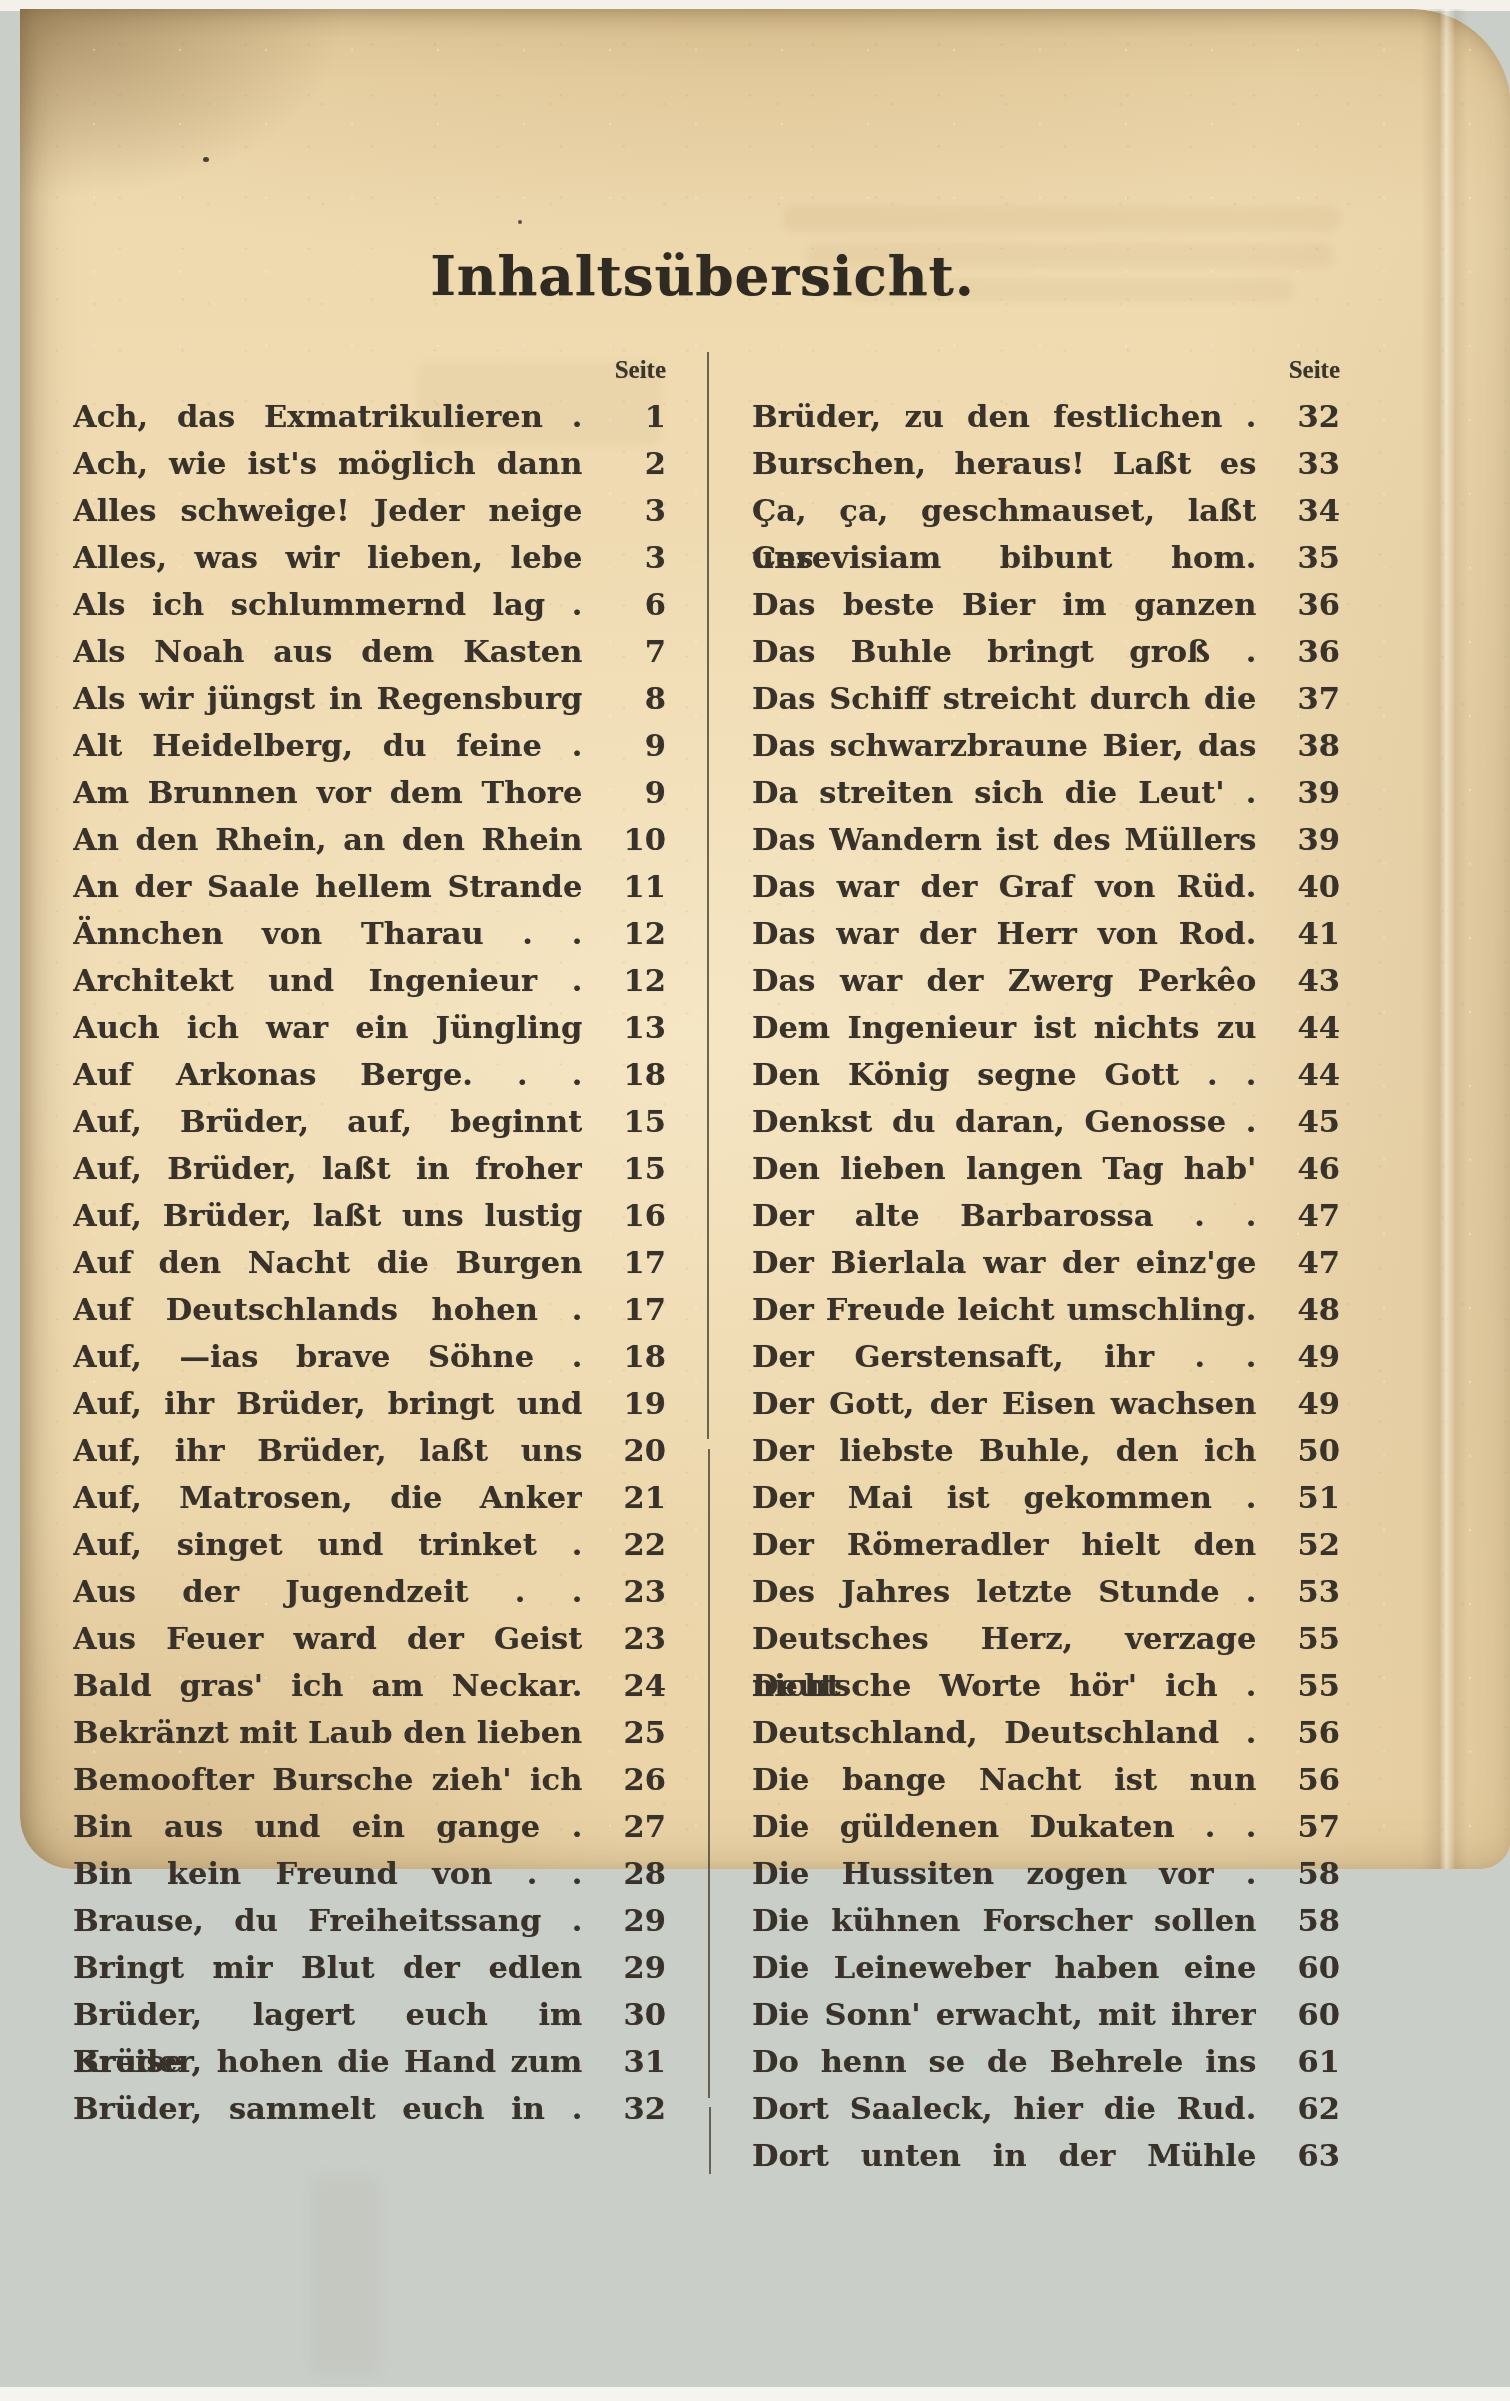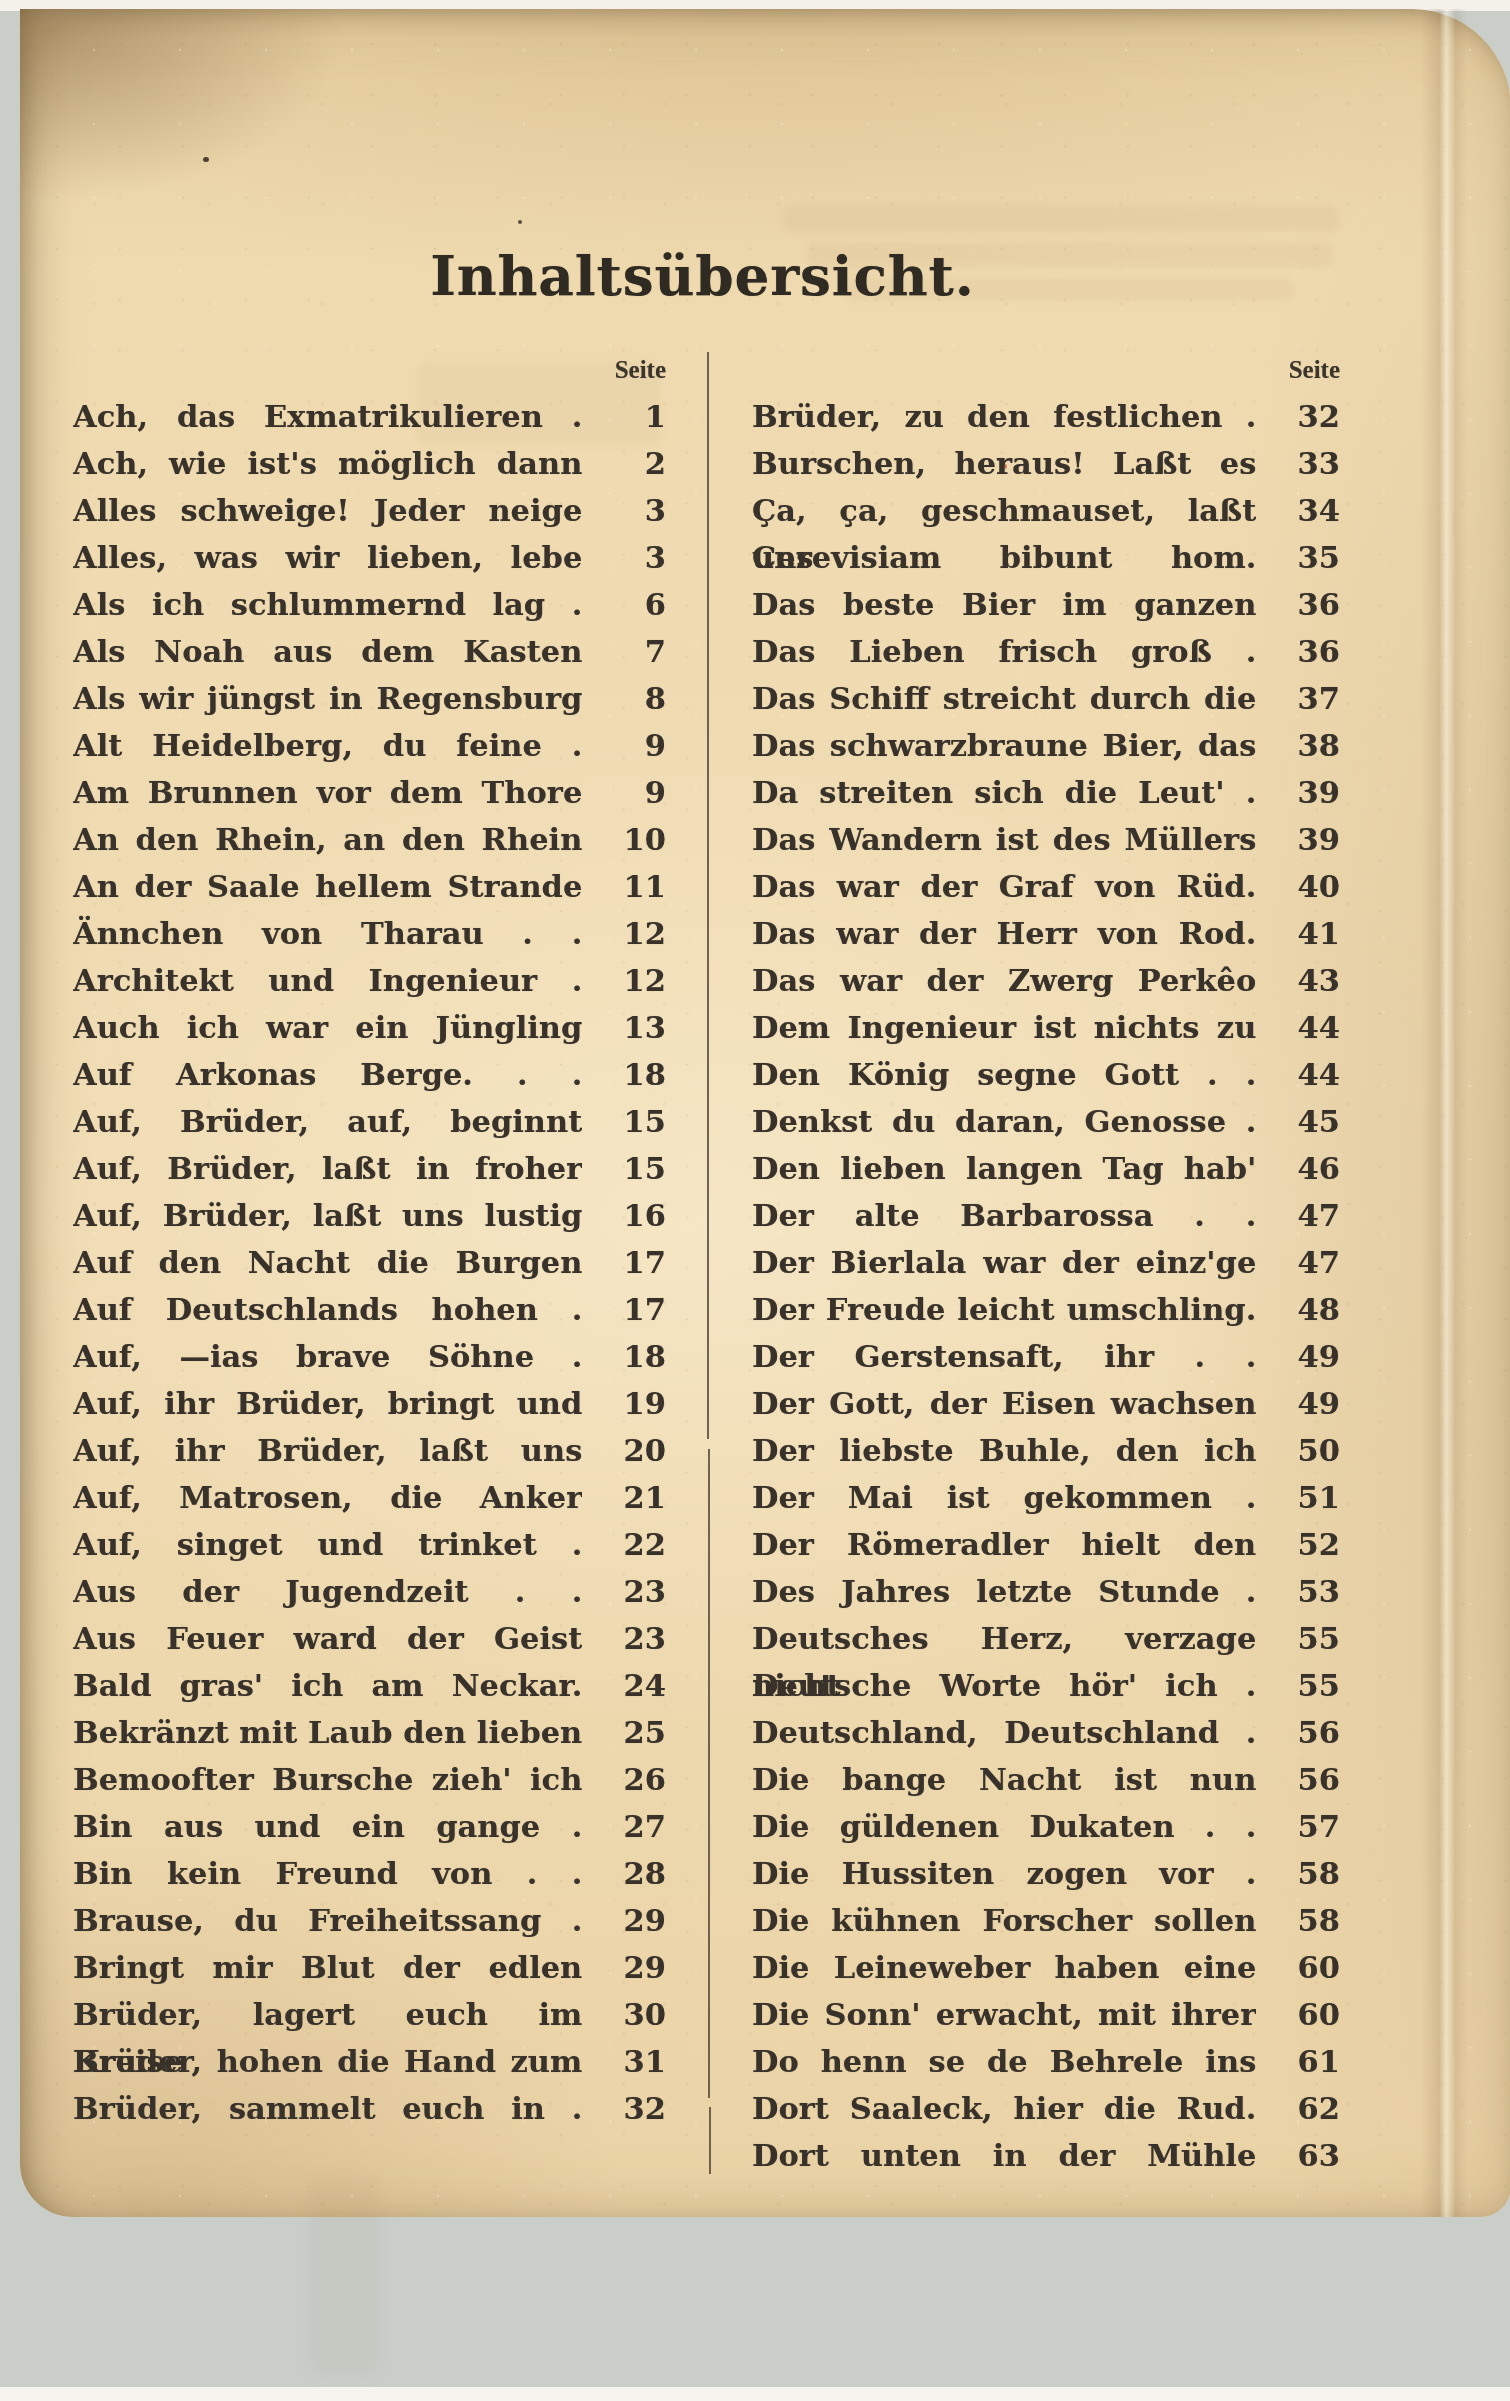--- a/index.html
+++ b/index.html
@@ -5,21 +5,21 @@
   html,body{margin:0;padding:0;}
   body{
     width:1511px;height:2401px;position:relative;overflow:hidden;
     background:#c9cec9;
     font-family:"DejaVu Serif","Liberation Serif",serif;
   }
   .scan{position:absolute;inset:0;}
   .strip-top{position:absolute;left:0;top:0;width:1511px;height:10.7px;background:#f3f1ea;}
   .strip-bottom{position:absolute;left:0;bottom:0;width:1511px;height:13.7px;background:#f6f4ee;}
   .paper{
-    position:absolute;left:20px;top:9.2px;width:1491px;height:2208px;
+    position:absolute;left:20px;top:9.2px;width:1491px;height:1860px;
     background-color:#eed9ae;
     background-image:
       radial-gradient(ellipse 473px 275px at 2% 1%, rgba(110,80,45,.42), rgba(110,80,45,0) 62%),
       radial-gradient(ellipse 1145px 382px at 50% 0%, rgba(165,125,70,.14), rgba(165,125,70,0) 75%),
       radial-gradient(ellipse 534px 1831px at 101% 55%, rgba(150,110,60,.17), rgba(150,110,60,0) 70%),
       radial-gradient(ellipse 687px 534px at 8% 100%, rgba(140,100,55,.18), rgba(140,100,55,0) 70%),
       radial-gradient(ellipse 916px 687px at 45% 55%, rgba(255,248,226,.35), rgba(255,248,226,0) 75%),
       linear-gradient(180deg, #e7d0a2 0%, #efdab0 12%, #f0dcb4 55%, #ead3a6 100%);
     border-top-right-radius:99px;
     border-bottom-left-radius:53px;
@@ -281,21 +281,21 @@
           </div>
           <div class="row">
             <span class="t">Cerevisiam bibunt hom.</span>
             <span class="p">35</span>
           </div>
           <div class="row">
             <span class="t">Das beste Bier im ganzen</span>
             <span class="p">36</span>
           </div>
           <div class="row">
-            <span class="t">Das Lieben frisch groß .</span>
+            <span class="t">Das Buhle bringt groß .</span>
             <span class="p">36</span>
           </div>
           <div class="row">
             <span class="t">Das Schiff streicht durch die</span>
             <span class="p">37</span>
           </div>
           <div class="row">
             <span class="t">Das schwarzbraune Bier, das</span>
             <span class="p">38</span>
           </div>

